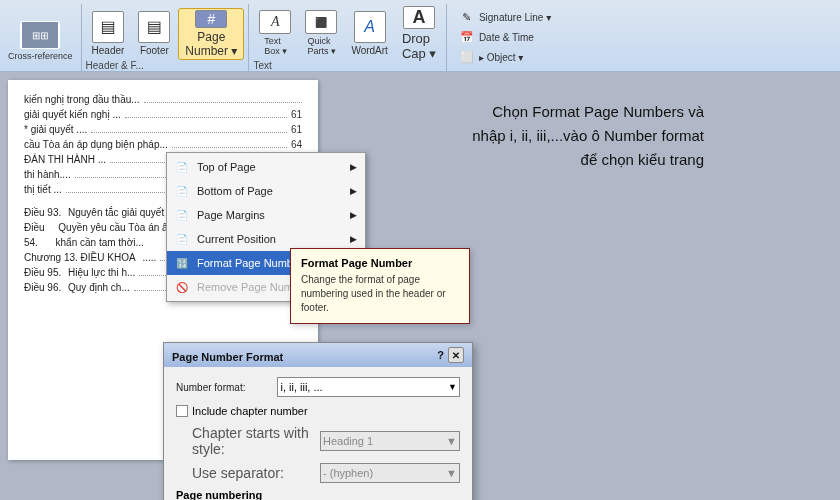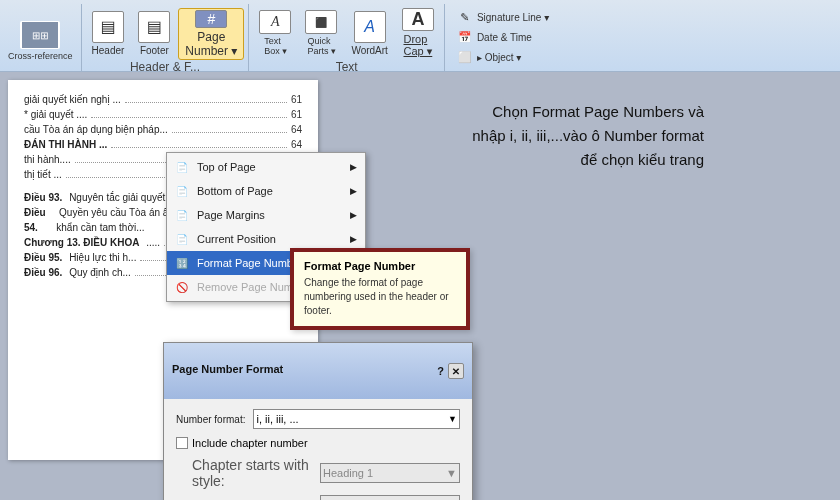--- a/index.html
+++ b/index.html
@@ -45,23 +45,23 @@
     }
 
     
     .ribbon-btn.page-num-active {
       background: #fde9a2;
       border: 1px solid #cca020;
       border-radius: 3px;
       padding-bottom: 3px;
     }
     .section-label {
-      font-size: 12px;
+      font-size: 10px;
       color: #444;
-      text-align: center;
+      text-align: left;
       padding-bottom: 2px;
     }
 
     
     .ribbon-right {
       display: flex;
       flex-direction: column;
       padding: 4px 8px;
       font-size: 10px;
       color: #333;
@@ -96,21 +96,21 @@
       box-shadow: 1px 1px 4px rgba(0,0,0,0.3);
       padding: 12px 16px;
       position: relative;
       font-size: 10px;
       color: #222;
       line-height: 1.5;
     }
     .doc-line { display: flex; gap: 4px; align-items: baseline; }
     .doc-dots { flex: 1; border-bottom: 1px dotted #999; min-width: 20px; }
     .doc-num { font-size: 10px; color: #333; }
-    .bold-text { font-weight: bold; }
+    .bold-text { font-weight: normal; }
 
     
     .dropdown-menu {
       position: absolute;
       left: 158px;
       top: 72px;
       background: #f5f5f5;
       border: 1px solid #999;
       box-shadow: 2px 2px 6px rgba(0,0,0,0.3);
       z-index: 100;
@@ -135,21 +135,21 @@
     }
     .menu-item.disabled { color: #aaa; cursor: default; }
     .menu-arrow { margin-left: auto; font-size: 9px; }
 
     
     .tooltip-box {
       position: absolute;
       left: 282px;
       top: 168px;
       background: #fffde7;
-      border: 4px solid #7f1d1d;
+      border: 1px solid #7f1d1d;
       box-shadow: 2px 2px 6px rgba(0,0,0,0.2);
       padding: 8px 10px;
       width: 180px;
       z-index: 200;
       font-size: 11px;
     }
     .tooltip-title { font-weight: bold; margin-bottom: 4px; font-size: 11px; }
     .tooltip-desc { font-size: 10px; color: #333; line-height: 1.4; }
 
     
@@ -159,23 +159,23 @@
       top: 262px;
       background: #f0f0f0;
       border: 1px solid #888;
       box-shadow: 3px 3px 8px rgba(0,0,0,0.3);
       width: 310px;
       z-index: 300;
       font-size: 11px;
     }
     .dialog-title-bar {
       background: linear-gradient(to bottom, #c8d8f0, #a0b8e0);
-      padding: 20px 8px;
-      display: flex;
-      align-items: flex-start;
+      padding: 4px 8px;
+      display: flex;
+      align-items: flex-end;
       justify-content: space-between;
       font-size: 11px;
       font-weight: bold;
       color: #111;
     }
     .dialog-close-btn {
       width: 16px; height: 16px;
       background: #e0e0e0;
       border: 1px solid #888;
       display: flex; align-items: center; justify-content: center;
@@ -281,21 +281,21 @@
       <div class="ribbon-btn" style="height:52px;">
         <div class="btn-icon" style="font-size:10px;">⬛</div>
         <span style="font-size:9px;">Quick<br>Parts ▾</span>
       </div>
       <div class="ribbon-btn" style="height:52px;">
         <div class="btn-icon" style="font-size:16px; font-style:italic; color:#2060c0;">A</div>
         <span>WordArt</span>
       </div>
       <div class="ribbon-btn" style="height:52px;">
         <div class="btn-icon" style="font-size:18px; font-weight:bold; color:#333;">A</div>
-        <span style="font-size:11px;text-decoration:underline;">Drop<br>Cap ▾</span>
+        <span style="font-size:13px;">Drop<br>Cap ▾</span>
       </div>
     </div>
     <div class="section-label">Text</div>
   </div>
 
   <div class="ribbon-right">
     <div class="ribbon-right-item">
       <span class="icon-small">✎</span>
       <span>Signature Line ▾</span>
     </div>
@@ -307,20 +307,24 @@
       <span class="icon-small">⬜</span>
       <span>▸ Object ▾</span>
     </div>
   </div>
 </div>
 
 <div class="doc-area">
 
   <div style="position:relative; width:320px;">
     <div class="doc-page">
+      <div class="doc-line">
+        <span>kiến nghị trong đầu thầu...</span>
+        <span class="doc-dots"></span>
+      </div>
       <div class="doc-line">
         <span>giải quyết kiến nghị ...</span>
         <span class="doc-dots"></span>
         <span class="doc-num">61</span>
       </div>
       <div class="doc-line">
         <span>* giải quyết ....</span>
         <span class="doc-dots"></span>
         <span class="doc-num">61</span>
       </div>
@@ -418,21 +422,21 @@
       <div class="dialog-title-bar">
         <span>Page Number Format</span>
         <div style="display:flex; gap:4px; align-items:center;">
           <span style="cursor:pointer;">?</span>
           <div class="dialog-close-btn">✕</div>
         </div>
       </div>
       <div class="dialog-body">
         <div class="dialog-row">
           <span class="dialog-label">Number format:</span>
-          <div class="dialog-select" style="min-width:120px;">
+          <div class="dialog-select" style="min-width:120px;margin-left:24px;">
             <span>i, ii, iii, ...</span>
             <span class="dialog-select-arrow">▼</span>
           </div>
         </div>
         <div class="dialog-checkbox-row">
           <div class="dialog-checkbox"></div>
           <span>Include chapter number</span>
         </div>
         <div class="dialog-sub-row">
           <span class="dialog-sub-label">Chapter starts with style:</span>

